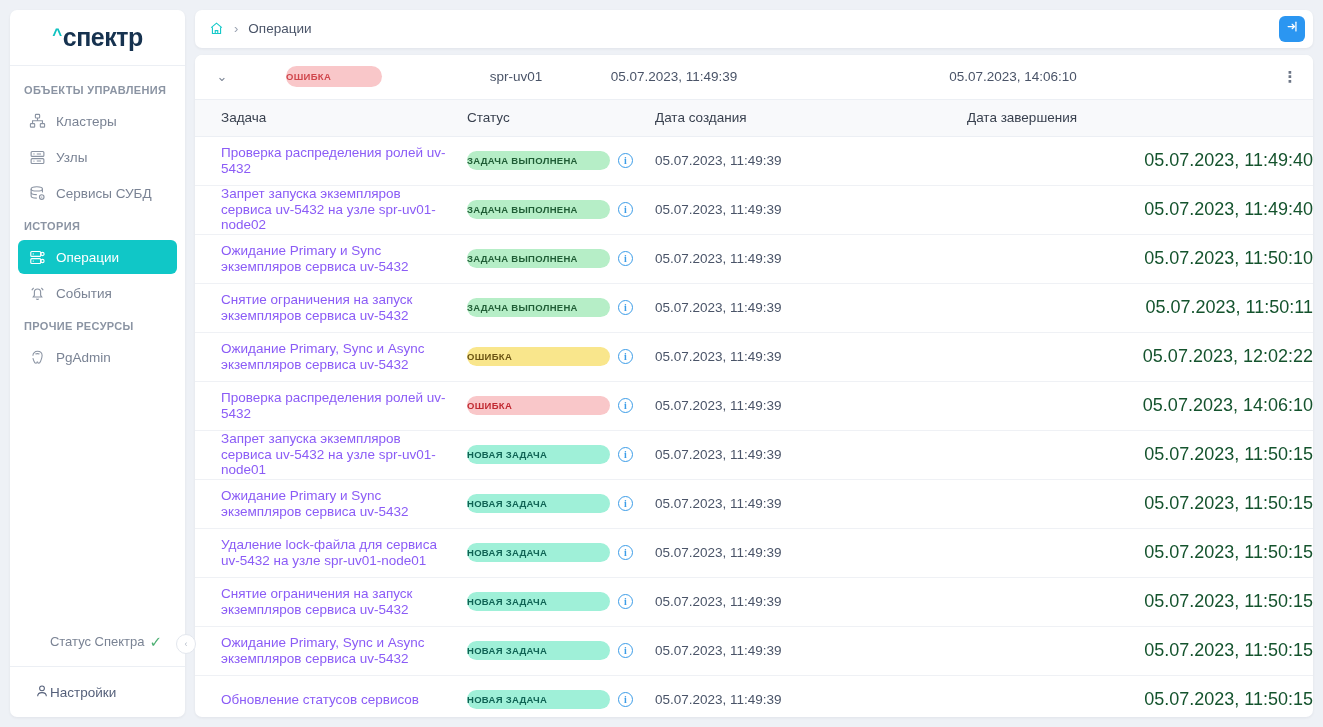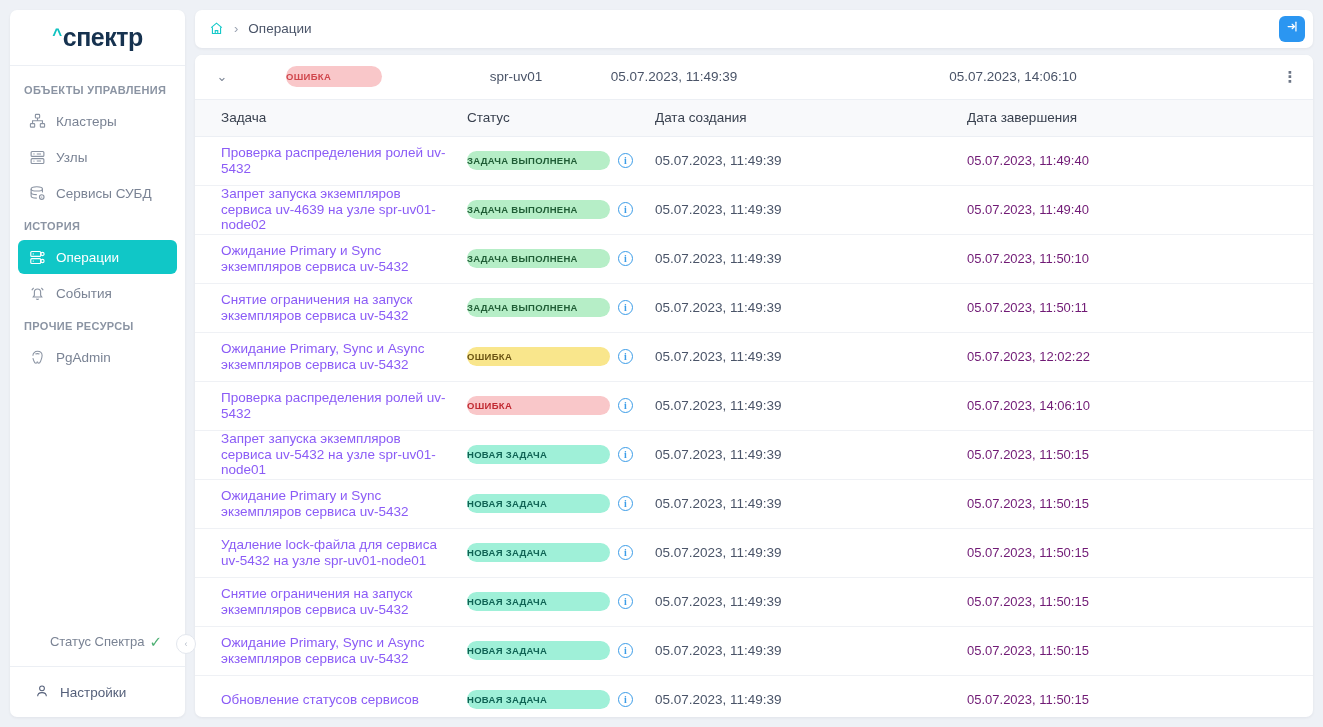--- a/index.html
+++ b/index.html
@@ -90,21 +90,20 @@
     height: 34px;
     font-size: 13px;
     color: #7a8394;
     margin-left: 17px;
   }
   .check { color: #4caf72; font-size: 15px; line-height: 1; }
   .divider { height: 1px; background: #eceff4; margin: 8px 0 0; }
   .settings-row {
     display: flex;
     align-items: center;
-    gap: 10px;
     height: 50px;
     padding-left: 24px;
     font-size: 13.5px;
     color: #55607a;
     cursor: pointer;
   }
   .collapse-btn {
     position: absolute;
     right: -11px;
     bottom: 63px;
@@ -220,21 +219,21 @@
   }
   .c-task {
     flex: 0 0 246px;
     font-size: 13.5px;
     color: #8b5cf6;
     line-height: 15.5px;
     padding-right: 14px;
   }
   .c-status { flex: 0 0 188px; display: flex; align-items: center; gap: 8px; }
   .c-create { flex: 0 0 312px; font-size: 13.5px; color: #4a5468; }
-  .c-finish { flex: 1 1 auto; font-size: 13px; color: #701a75; }
+  .c-finish { flex: 1 1 auto; font-size: 18px; color: #14532d; text-align: right; }
 
   .badge {
     width: 143px;
     border-radius: 11px;
     font-size: 9.5px;
     font-weight: 700;
     letter-spacing: .3px;
     padding: 5px 0 4px;
     line-height: 1.1;
   }
@@ -425,21 +424,21 @@
           <div class="row">
             <div class="c-task">Проверка распределения ролей uv-5432</div>
             <div class="c-status">
               <span class="badge done">ЗАДАЧА ВЫПОЛНЕНА</span>
               <span class="info-i">i</span>
             </div>
             <div class="c-create">05.07.2023, 11:49:39</div>
             <div class="c-finish">05.07.2023, 11:49:40</div>
           </div>
           <div class="row">
-            <div class="c-task">Запрет запуска экземпляров сервиса uv-4639 на узле spr-uv01-node02</div>
+            <div class="c-task">Запрет запуска экземпляров сервиса uv-5432 на узле spr-uv01-node02</div>
             <div class="c-status">
               <span class="badge done">ЗАДАЧА ВЫПОЛНЕНА</span>
               <span class="info-i">i</span>
             </div>
             <div class="c-create">05.07.2023, 11:49:39</div>
             <div class="c-finish">05.07.2023, 11:49:40</div>
           </div>
           <div class="row">
             <div class="c-task">Ожидание Primary и Sync экземпляров сервиса uv-5432</div>
             <div class="c-status">

